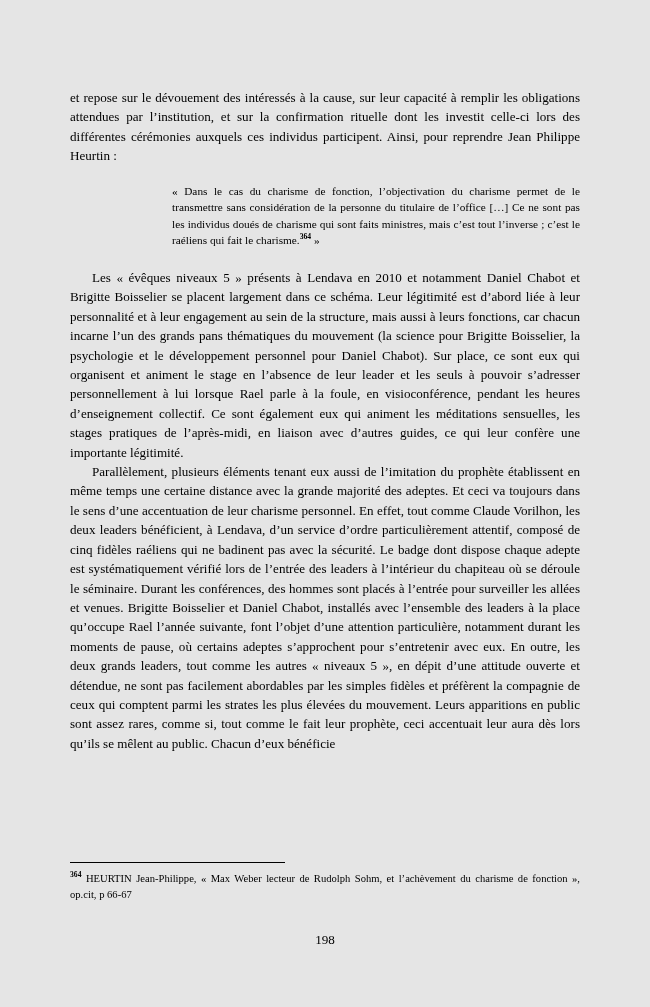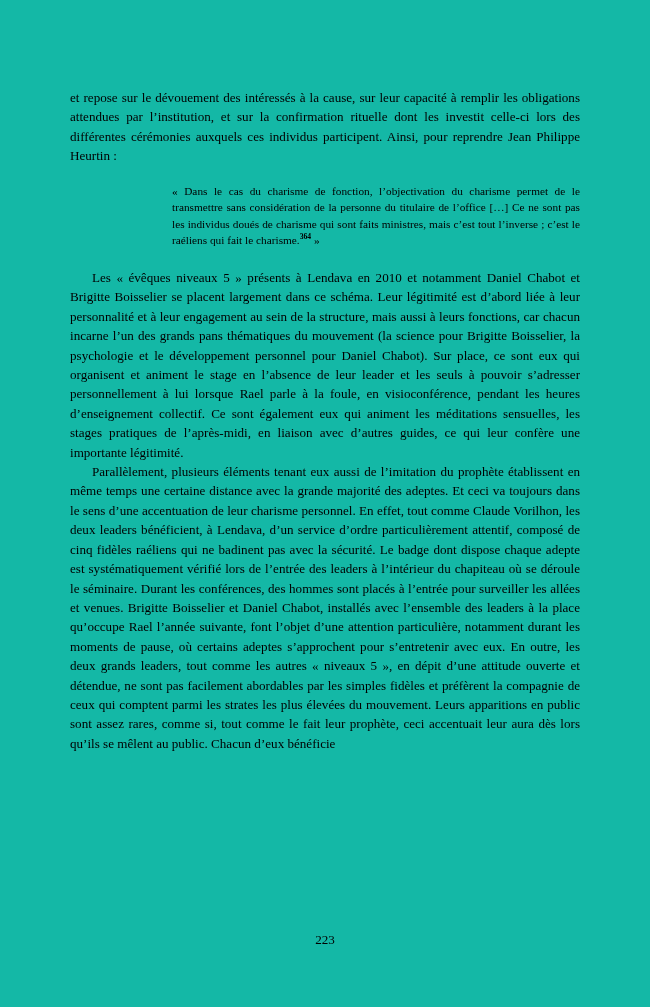--- a/index.html
+++ b/index.html
@@ -7,21 +7,21 @@
     margin: 0;
     padding: 0;
     background: #ffffff;
   }
 
   .page {
     position: relative;
     width: 650px;
     height: 1007px;
     margin: 0 auto;
-    background: #14b8a6;
+    background: #e5e5e5;
     font-family: "Liberation Serif", "DejaVu Serif", serif;
     color: #000000;
     box-sizing: border-box;
     overflow: hidden;
   }
 
   .content {
     position: absolute;
     left: 70px;
     top: 88px;
@@ -117,16 +117,20 @@
     <blockquote class="quote"><span>« Dans le cas du charisme de fonction, l’objectivation du charisme permet de le transmettre sans considération de la personne du titulaire de l’office […] Ce ne sont pas les individus doués de charisme qui sont faits ministres, mais c’est tout l’inverse ; c’est le raéliens qui fait le charisme.</span><sup class="fn-ref">364</sup><span> »</span></blockquote>
 
     <div class="spacer-after-quote"></div>
 
     <p class="body-par indent">Les « évêques niveaux 5 » présents à Lendava en 2010 et notamment Daniel Chabot et Brigitte Boisselier se placent largement dans ce schéma. Leur légitimité est d’abord liée à leur personnalité et à leur engagement au sein de la structure, mais aussi à leurs fonctions, car chacun incarne l’un des grands pans thématiques du mouvement (la science pour Brigitte Boisselier, la psychologie et le développement personnel pour Daniel Chabot). Sur place, ce sont eux qui organisent et animent le stage en l’absence de leur leader et les seuls à pouvoir s’adresser personnellement à lui lorsque Rael parle à la foule, en visioconférence, pendant les heures d’enseignement collectif. Ce sont également eux qui animent les méditations sensuelles, les stages pratiques de l’après-midi, en liaison avec d’autres guides, ce qui leur confère une importante légitimité.</p>
 
     <p class="body-par indent">Parallèlement, plusieurs éléments tenant eux aussi de l’imitation du prophète établissent en même temps une certaine distance avec la grande majorité des adeptes. Et ceci va toujours dans le sens d’une accentuation de leur charisme personnel. En effet, tout comme Claude Vorilhon, les deux leaders bénéficient, à Lendava, d’un service d’ordre particulièrement attentif, composé de cinq fidèles raéliens qui ne badinent pas avec la sécurité. Le badge dont dispose chaque adepte est systématiquement vérifié lors de l’entrée des leaders à l’intérieur du chapiteau où se déroule le séminaire. Durant les conférences, des hommes sont placés à l’entrée pour surveiller les allées et venues. Brigitte Boisselier et Daniel Chabot, installés avec l’ensemble des leaders à la place qu’occupe Rael l’année suivante, font l’objet d’une attention particulière, notamment durant les moments de pause, où certains adeptes s’approchent pour s’entretenir avec eux. En outre, les deux grands leaders, tout comme les autres « niveaux 5 », en dépit d’une attitude ouverte et détendue, ne sont pas facilement abordables par les simples fidèles et préfèrent la compagnie de ceux qui comptent parmi les strates les plus élevées du mouvement. Leurs apparitions en public sont assez rares, comme si, tout comme le fait leur prophète, ceci accentuait leur aura dès lors qu’ils se mêlent au public. Chacun d’eux bénéficie</p>
 
   </div>
 
+  <div class="footnote-area">
+    <hr class="footnote-rule">
+    <p class="footnote"><sup class="fn-num">364</sup><span> HEURTIN Jean-Philippe, « Max Weber lecteur de Rudolph Sohm, et l’achèvement du charisme de fonction », op.cit, p 66-67</span></p>
+  </div>
 
-  <div class="page-number">223</div>
+  <div class="page-number">198</div>
 
 </div>
 
 </body></html>

